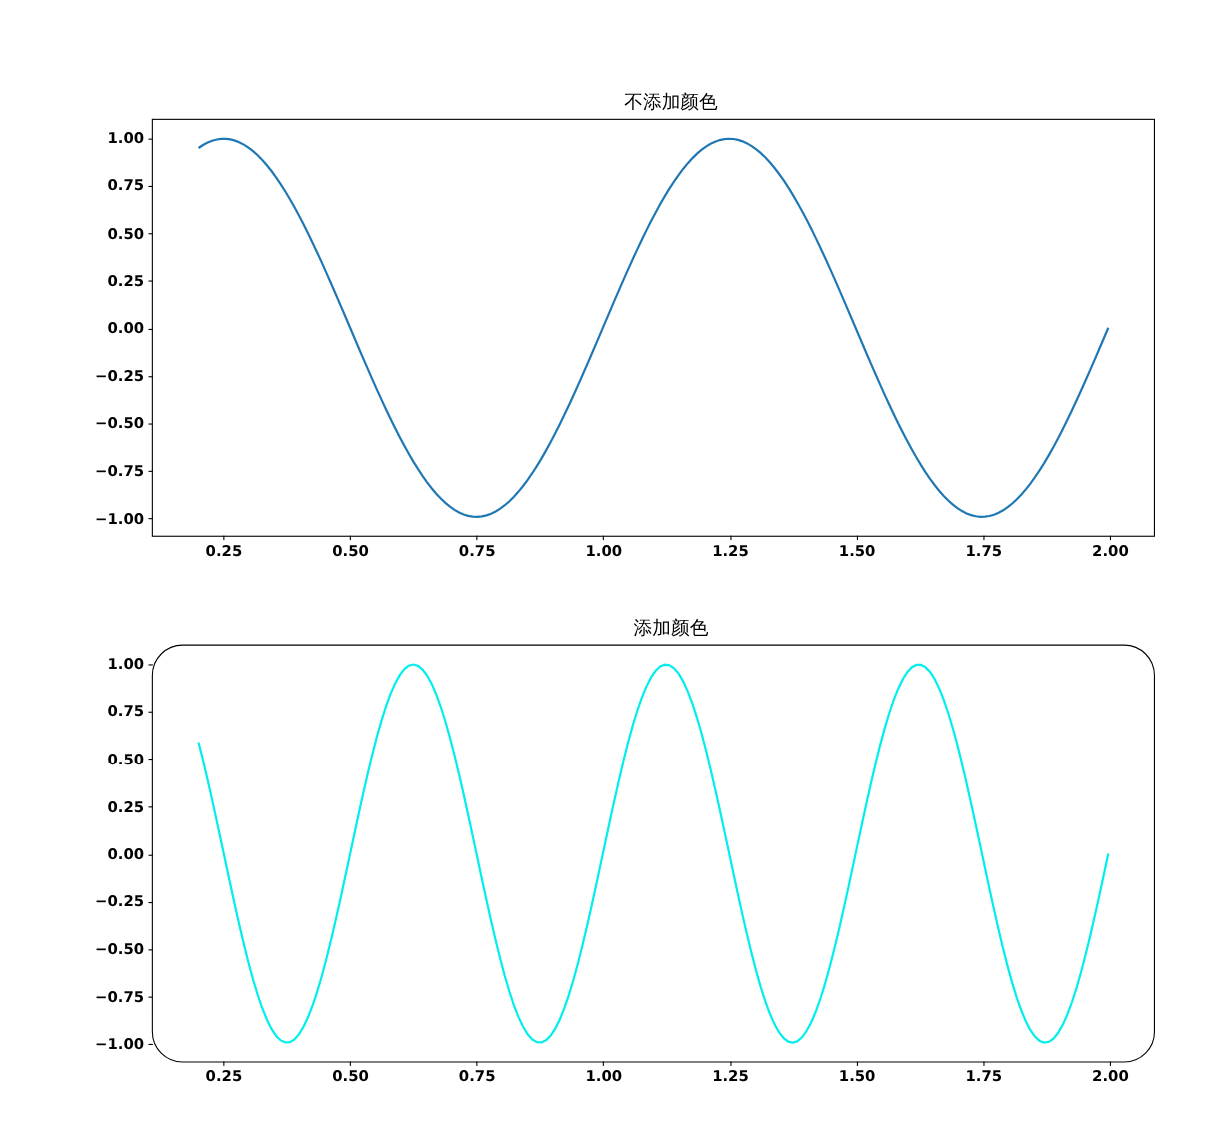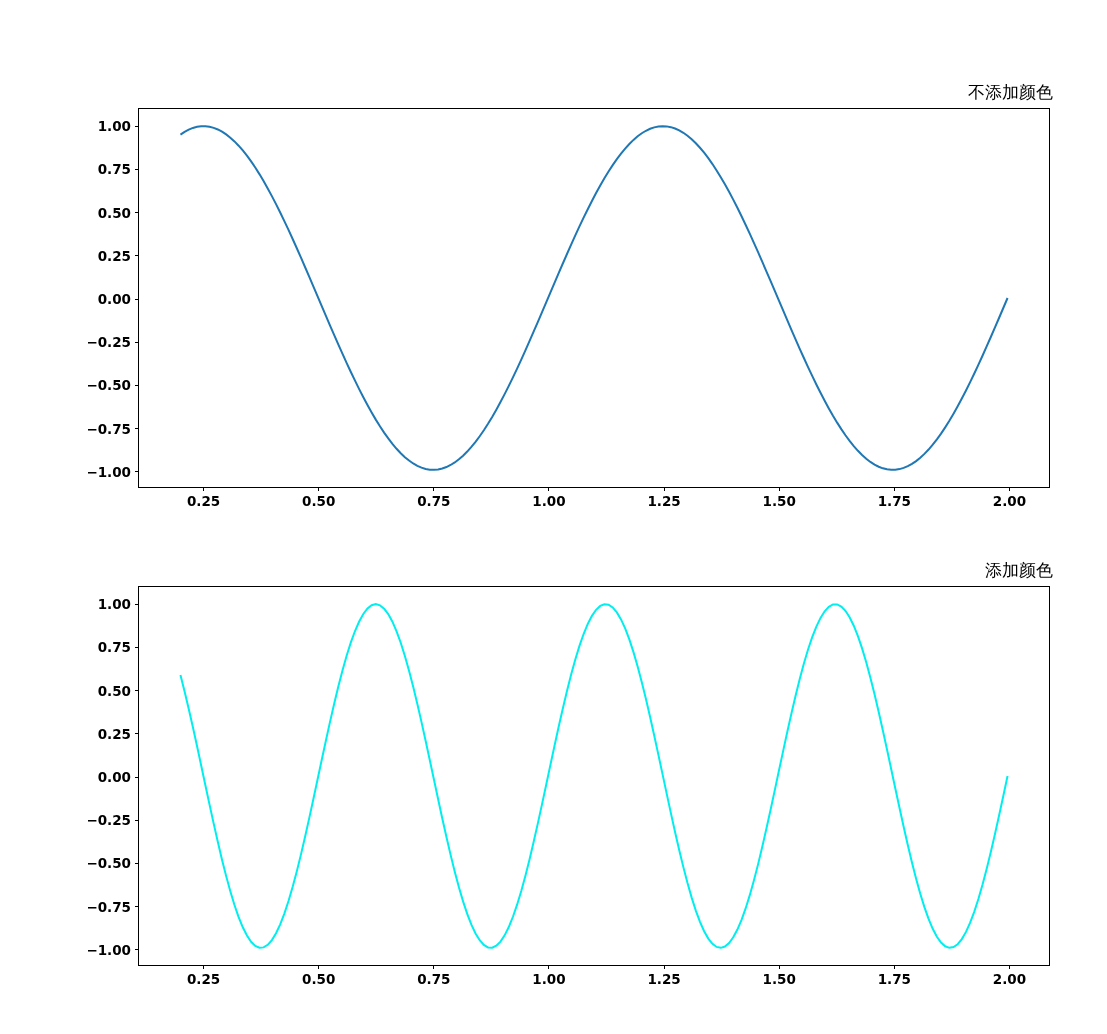--- a/index.html
+++ b/index.html
@@ -18,24 +18,24 @@
   }
   .axes {
     position: absolute;
     border: 1px solid #000000;
     box-sizing: border-box;
     background: #ffffff;
   }
   .chart-title {
     position: absolute;
     width: 100%;
-    text-align: right;
+    text-align: center;
     font-size: 17px;
     top: -28px;
-    left: 4px;
+    left: 16px;
   }
   .svg-plot {
     position: absolute;
     left: 0;
     top: 0;
     width: 100%;
     height: 100%;
     overflow: visible;
   }
   .tick {
@@ -112,21 +112,21 @@
       <div class="tick-mark-x" style="left: 524.577px;"></div>
       <div class="tick xtick" style="left: 525.077px;">1.25</div>
       <div class="tick-mark-x" style="left: 639.705px;"></div>
       <div class="tick xtick" style="left: 640.205px;">1.50</div>
       <div class="tick-mark-x" style="left: 754.833px;"></div>
       <div class="tick xtick" style="left: 755.333px;">1.75</div>
       <div class="tick-mark-x" style="left: 869.962px;"></div>
       <div class="tick xtick" style="left: 870.462px;">2.00</div>
     </div>
 
-  <div class="axes" id="axes-bottom" style="left: 138px; top: 586px; width: 912px; height: 380px;">
+  <div class="axes" id="axes-bottom" style="left: 138px; top: 586px; width: 912px; height: 380px; border-radius: 28px;">
     <div class="chart-title">添加颜色</div>
     <svg class="svg-plot" id="svg-bottom" viewBox="0 0 912 380" preserveAspectRatio="none">
         <path d="M41.54 88.45 L45.70 104.96 L49.87 122.57 L54.03 141.04 L58.20 160.15 L62.37 179.64 L66.53 199.27 L70.70 218.77 L74.86 237.91 L79.03 256.43 L83.19 274.09 L87.36 290.66 L91.52 305.94 L95.69 319.71 L99.85 331.82 L104.02 342.09 L108.19 350.41 L112.35 356.65 L116.52 360.74 L120.68 362.62 L124.85 362.28 L129.01 359.72 L133.18 354.96 L137.34 348.08 L141.51 339.16 L145.67 328.31 L149.84 315.67 L154.01 301.42 L158.17 285.72 L162.34 268.80 L166.50 250.85 L170.67 232.12 L174.83 212.84 L179.00 193.27 L183.16 173.66 L187.33 154.26 L191.49 135.32 L195.66 117.09 L199.83 99.79 L203.99 83.66 L208.16 68.91 L212.32 55.71 L216.49 44.25 L220.65 34.67 L224.82 27.10 L228.98 21.62 L233.15 18.33 L237.31 17.24 L241.48 18.39 L245.65 21.75 L249.81 27.28 L253.98 34.91 L258.14 44.55 L262.31 56.06 L266.47 69.30 L270.64 84.09 L274.80 100.26 L278.97 117.58 L283.13 135.84 L287.30 154.79 L291.46 174.20 L295.63 193.82 L299.80 213.38 L303.96 232.65 L308.13 251.36 L312.29 269.28 L316.46 286.18 L320.62 301.83 L324.79 316.05 L328.95 328.63 L333.12 339.43 L337.28 348.30 L341.45 355.13 L345.62 359.82 L349.78 362.32 L353.95 362.60 L358.11 360.65 L362.28 356.50 L366.44 350.20 L370.61 341.83 L374.77 331.51 L378.94 319.35 L383.10 305.53 L387.27 290.22 L391.44 273.61 L395.60 255.92 L399.77 237.39 L403.93 218.24 L408.10 198.72 L412.26 179.10 L416.43 159.61 L420.59 140.52 L424.76 122.07 L428.92 104.49 L433.09 88.01 L437.26 72.86 L441.42 59.21 L445.59 47.25 L449.75 37.14 L453.92 28.99 L458.08 22.93 L462.25 19.02 L466.41 17.32 L470.58 17.85 L474.74 20.59 L478.91 25.53 L483.08 32.59 L487.24 41.68 L491.41 52.68 L495.57 65.45 L499.74 79.84 L503.90 95.64 L508.07 112.66 L512.23 130.69 L516.40 149.47 L520.56 168.78 L524.73 188.36 L528.90 207.97 L533.06 227.34 L537.23 246.23 L541.39 264.40 L545.56 281.60 L549.72 297.62 L553.89 312.26 L558.05 325.31 L562.22 336.62 L566.38 346.04 L570.55 353.44 L574.72 358.73 L578.88 361.85 L583.05 362.75 L587.21 361.42 L591.38 357.87 L595.54 352.16 L599.71 344.36 L603.87 334.56 L608.04 322.90 L612.20 309.53 L616.37 294.61 L620.54 278.34 L624.70 260.93 L628.87 242.61 L633.03 223.60 L637.20 204.17 L641.36 184.55 L645.53 165.00 L649.69 145.77 L653.86 127.11 L658.02 109.27 L662.19 92.47 L666.35 76.92 L670.52 62.84 L674.69 50.40 L678.85 39.75 L683.02 31.05 L687.18 24.40 L691.35 19.89 L695.51 17.57 L699.68 17.48 L703.84 19.61 L708.01 23.94 L712.17 30.42 L716.34 38.95 L720.51 49.44 L724.67 61.74 L728.84 75.69 L733.00 91.12 L737.17 107.83 L741.33 125.59 L745.50 144.19 L749.66 163.38 L753.83 182.91 L757.99 202.53 L762.16 222.00 L766.33 241.05 L770.49 259.44 L774.66 276.93 L778.82 293.30 L782.99 308.34 L787.15 321.85 L791.32 333.66 L795.48 343.62 L799.65 351.59 L803.81 357.48 L807.98 361.21 L812.15 362.72 L816.31 362.01 L820.48 359.08 L824.64 353.96 L828.81 346.73 L832.97 337.48 L837.14 326.32 L841.30 313.41 L845.47 298.90 L849.63 282.98 L853.80 265.87 L857.97 247.78 L862.13 228.94 L866.30 209.59 L870.46 190.00" fill="none" stroke="#00eeee" stroke-width="2"></path>
       </svg>
   <div class="tick-mark-y" style="top: 362.259px;"></div>
       <div class="tick ytick" style="top: 362.759px;">−1.00</div>
       <div class="tick-mark-y" style="top: 319.069px;"></div>
       <div class="tick ytick" style="top: 319.569px;">−0.75</div>
       <div class="tick-mark-y" style="top: 275.879px;"></div>
       <div class="tick ytick" style="top: 276.379px;">−0.50</div>

